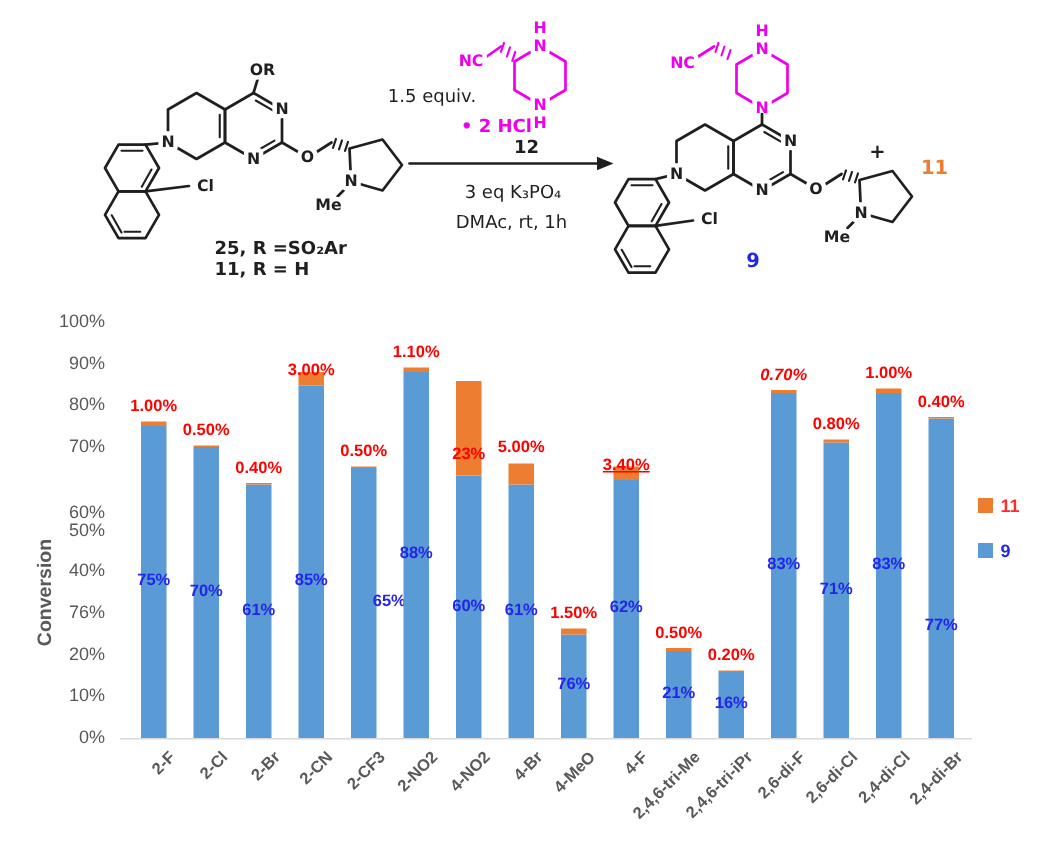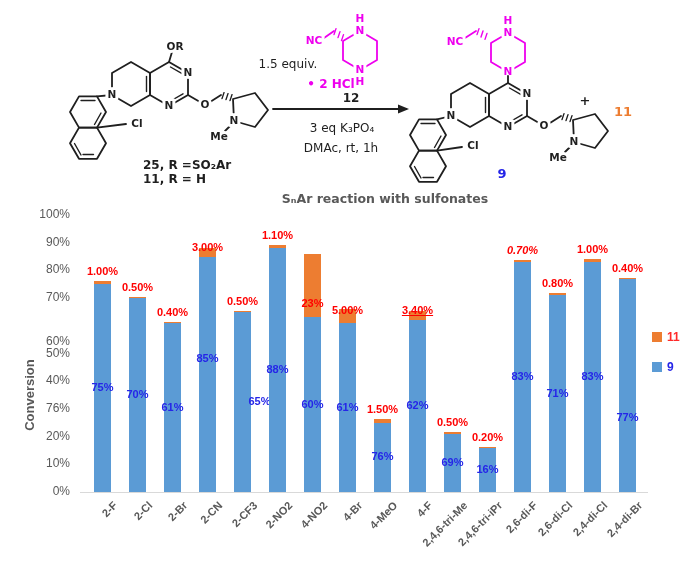--- a/index.html
+++ b/index.html
@@ -140,21 +140,20 @@
       <text class="atom" x="544" y="129">O</text>
       <text class="atom" x="473" y="149">Cl</text>
       <text class="atom" x="574" y="145">N</text>
       <text class="atom" x="558" y="161">Me</text>
       <text class="bigid" x="585" y="105" fill="#1f1f1f">+</text>
       <text class="bigid" x="623" y="116" fill="#ED7D31">11</text>
       <text class="bigid" x="502" y="178" fill="#2525E8">9</text>
     </g>
   </svg>
 
-  <div class="chart-title">SₙAr reaction with sulfonates</div>
   <div class="ylabel">Conversion</div>
   <div id="yticks">
       <div class="ytick" style="top: 207px;">100%</div>
       <div class="ytick" style="top: 234.7px;">90%</div>
       <div class="ytick" style="top: 262.4px;">80%</div>
       <div class="ytick" style="top: 290.1px;">70%</div>
       <div class="ytick" style="top: 334px;">60%</div>
       <div class="ytick" style="top: 345.5px;">50%</div>
       <div class="ytick" style="top: 373.2px;">40%</div>
       <div class="ytick" style="top: 400.9px;">76%</div>
@@ -170,49 +169,49 @@
       <div class="bar-seg" style="left: 129px; top: 298.1px; width: 17px; height: 193.9px; background: rgb(91, 155, 213);"></div>
       <div class="bar-seg" style="left: 129px; top: 296.715px; width: 17px; height: 1.385px; background: rgb(237, 125, 49);"></div>
       <div class="dlabel" style="left: 109.5px; top: 388.05px; color: rgb(37, 37, 232);">70%</div>
       <div class="dlabel" style="left: 109.5px; top: 280.715px; color: rgb(255, 0, 0);">0.50%</div>
       <div class="bar-seg" style="left: 164px; top: 323.03px; width: 17px; height: 168.97px; background: rgb(91, 155, 213);"></div>
       <div class="bar-seg" style="left: 164px; top: 321.922px; width: 17px; height: 1.108px; background: rgb(237, 125, 49);"></div>
       <div class="dlabel" style="left: 144.5px; top: 400.515px; color: rgb(37, 37, 232);">61%</div>
       <div class="dlabel" style="left: 144.5px; top: 305.922px; color: rgb(255, 0, 0);">0.40%</div>
       <div class="bar-seg" style="left: 199px; top: 256.55px; width: 17px; height: 235.45px; background: rgb(91, 155, 213);"></div>
       <div class="bar-seg" style="left: 199px; top: 248.24px; width: 17px; height: 8.31px; background: rgb(237, 125, 49);"></div>
-      <div class="dlabel" style="left: 179.5px; top: 352px; color: rgb(37, 37, 232);">85%</div>
+      <div class="dlabel" style="left: 179.5px; top: 381px; color: rgb(37, 37, 232);">85%</div>
       <div class="dlabel" style="left: 179.5px; top: 241.24px; color: rgb(255, 0, 0);">3.00%</div>
       <div class="bar-seg" style="left: 234px; top: 311.95px; width: 17px; height: 180.05px; background: rgb(91, 155, 213);"></div>
       <div class="bar-seg" style="left: 234px; top: 310.565px; width: 17px; height: 1.385px; background: rgb(237, 125, 49);"></div>
       <div class="dlabel" style="left: 214.5px; top: 394.975px; color: rgb(37, 37, 232); text-align: right;">65%</div>
       <div class="dlabel" style="left: 214.5px; top: 294.565px; color: rgb(255, 0, 0);">0.50%</div>
       <div class="bar-seg" style="left: 269px; top: 248.24px; width: 17px; height: 243.76px; background: rgb(91, 155, 213);"></div>
       <div class="bar-seg" style="left: 269px; top: 245.193px; width: 17px; height: 3.047px; background: rgb(237, 125, 49);"></div>
       <div class="dlabel" style="left: 249.5px; top: 363.12px; color: rgb(37, 37, 232);">88%</div>
       <div class="dlabel" style="left: 249.5px; top: 229.193px; color: rgb(255, 0, 0);">1.10%</div>
       <div class="bar-seg" style="left: 304px; top: 317.49px; width: 17px; height: 174.51px; background: rgb(91, 155, 213);"></div>
       <div class="bar-seg" style="left: 304px; top: 253.78px; width: 17px; height: 63.71px; background: rgb(237, 125, 49);"></div>
       <div class="dlabel" style="left: 284.5px; top: 397.745px; color: rgb(37, 37, 232);">60%</div>
       <div class="dlabel" style="left: 284.5px; top: 296.64px; color: rgb(255, 0, 0);">23%</div>
       <div class="bar-seg" style="left: 339px; top: 323.03px; width: 17px; height: 168.97px; background: rgb(91, 155, 213);"></div>
       <div class="bar-seg" style="left: 339px; top: 309.18px; width: 17px; height: 13.85px; background: rgb(237, 125, 49);"></div>
       <div class="dlabel" style="left: 319.5px; top: 400.515px; color: rgb(37, 37, 232);">61%</div>
-      <div class="dlabel" style="left: 319.5px; top: 304px; color: rgb(255, 0, 0);">5.00%</div>
+      <div class="dlabel" style="left: 319.5px; top: 292px; color: rgb(255, 0, 0);">5.00%</div>
       <div class="bar-seg" style="left: 374px; top: 422.75px; width: 17px; height: 69.25px; background: rgb(91, 155, 213);"></div>
       <div class="bar-seg" style="left: 374px; top: 418.595px; width: 17px; height: 4.155px; background: rgb(237, 125, 49);"></div>
       <div class="dlabel" style="left: 354.5px; top: 450.375px; color: rgb(37, 37, 232);">76%</div>
       <div class="dlabel" style="left: 354.5px; top: 402.595px; color: rgb(255, 0, 0);">1.50%</div>
       <div class="bar-seg" style="left: 409px; top: 320.26px; width: 17px; height: 171.74px; background: rgb(91, 155, 213);"></div>
       <div class="bar-seg" style="left: 409px; top: 310.842px; width: 17px; height: 9.418px; background: rgb(237, 125, 49);"></div>
       <div class="dlabel" style="left: 389.5px; top: 399.13px; color: rgb(37, 37, 232);">62%</div>
       <div class="dlabel" style="left: 389.5px; top: 303.842px; color: rgb(255, 0, 0); text-decoration: underline;">3.40%</div>
       <div class="bar-seg" style="left: 444px; top: 433.83px; width: 17px; height: 58.17px; background: rgb(91, 155, 213);"></div>
       <div class="bar-seg" style="left: 444px; top: 432.445px; width: 17px; height: 1.385px; background: rgb(237, 125, 49);"></div>
-      <div class="dlabel" style="left: 424.5px; top: 455.915px; color: rgb(37, 37, 232);">69%</div>
+      <div class="dlabel" style="left: 424.5px; top: 455.915px; color: rgb(37, 37, 232);">21%</div>
       <div class="dlabel" style="left: 424.5px; top: 416.445px; color: rgb(255, 0, 0);">0.50%</div>
       <div class="bar-seg" style="left: 479px; top: 447.68px; width: 17px; height: 44.32px; background: rgb(91, 155, 213);"></div>
       <div class="bar-seg" style="left: 479px; top: 447.126px; width: 17px; height: 1px; background: rgb(237, 125, 49);"></div>
       <div class="dlabel" style="left: 459.5px; top: 462.84px; color: rgb(37, 37, 232);">16%</div>
       <div class="dlabel" style="left: 459.5px; top: 431.126px; color: rgb(255, 0, 0);">0.20%</div>
       <div class="bar-seg" style="left: 514px; top: 262.09px; width: 17px; height: 229.91px; background: rgb(91, 155, 213);"></div>
       <div class="bar-seg" style="left: 514px; top: 260.151px; width: 17px; height: 1.939px; background: rgb(237, 125, 49);"></div>
       <div class="dlabel" style="left: 494.5px; top: 370.045px; color: rgb(37, 37, 232);">83%</div>
       <div class="dlabel" style="left: 494.5px; top: 244.151px; color: rgb(255, 0, 0); font-style: italic;">0.70%</div>
       <div class="bar-seg" style="left: 549px; top: 295.33px; width: 17px; height: 196.67px; background: rgb(91, 155, 213);"></div>

